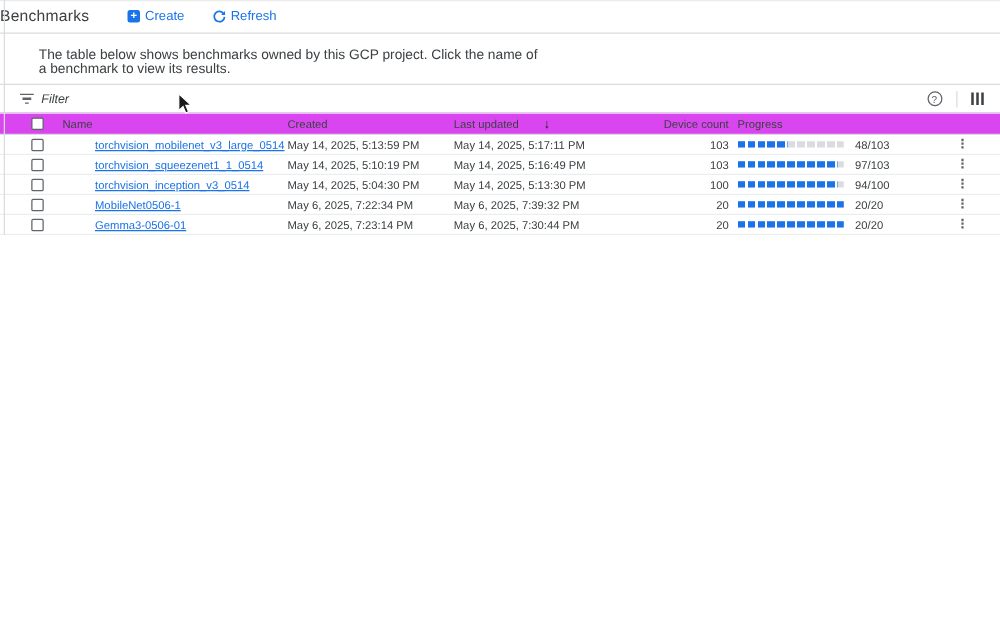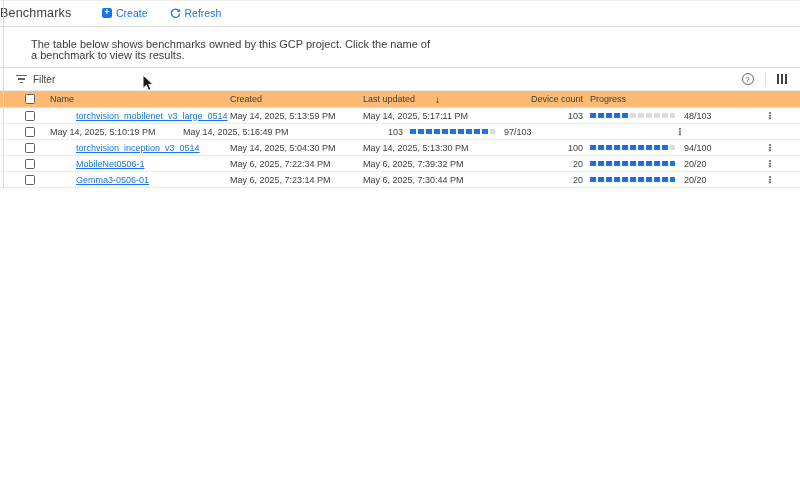--- a/index.html
+++ b/index.html
@@ -24,31 +24,31 @@
     font-size:11px; line-height:10.5px; color:#3c4043; }
 
   
   .toolbar { height:22px; display:flex; align-items:center; padding:0 13px 0 16px; }
   .filter-btn { display:flex; align-items:center; gap:6px; cursor:pointer; }
   .filter-icon { width:11px; height:9px; display:flex; flex-direction:column;
     align-items:center; justify-content:center; gap:2px; }
   .filter-icon i { display:block; height:1.5px; background:#5f6368; }
   .filter-icon i:nth-child(1){ width:11px; } .filter-icon i:nth-child(2){ width:7px; }
   .filter-icon i:nth-child(3){ width:3px; }
-  .filter-label { font-size:10px; color:#3c4043; }
+  .filter-label { font-size:10px; color:#3c4043;font-style:italic; }
   .toolbar-spacer { flex:1; }
   .help-icon { width:12px; height:12px; border:1px solid #5f6368; border-radius:50%;
     display:flex; align-items:center; justify-content:center; font-size:8px; color:#5f6368;
     cursor:pointer; }
   .tb-divider { width:1px; height:13px; background:#dadce0; margin:0 11px; }
   .columns-icon { display:flex; gap:1.5px; cursor:pointer; }
   .columns-icon i { display:block; width:2.5px; height:10px; background:#3c4043; }
 
   
-  .thead { height:18px; display:flex; align-items:center; background:#fdba74;
+  .thead { height:18px; display:flex; align-items:center; background:#d946ef;
     border-top:1px solid #e8eaed; border-bottom:1px solid #dadce0;
     font-size:9px; font-weight:500; color:#3c4043; }
   .trow { height:16px; display:flex; align-items:center; border-bottom:1px solid #ebedef;
     font-size:9px; color:#3c4043; background:#fff; }
   .col-check { width:50px; padding-left:25px; display:flex; align-items:center; }
   .checkbox { width:10px; height:10px; border:1.5px solid #5f6368; border-radius:1.5px;
     background:#fff; cursor:pointer; }
   .col-name { width:180px; }
   .col-created { width:133px; }
   .col-updated { width:107px; display:flex; align-items:center; gap:20px; }
@@ -144,20 +144,21 @@
     </div>
     <div class="col-kebab">
         <span class="kebab">⋮</span>
       </div>
   </div>
 
   <div class="trow">
     <div class="col-check">
         <span class="checkbox"></span>
       </div>
+    <div class="col-name"><a class="link">torchvision_squeezenet1_1_0514</a></div>
     <div class="col-created">May 14, 2025, 5:10:19 PM</div>
     <div class="col-updated">May 14, 2025, 5:16:49 PM</div>
     <div class="col-device">103</div>
     <div class="col-progress">
       <span class="pbar">
           <span class="pfill" style="width: 94.2%;"></span>
         </span>
       <span class="plabel">97/103</span>
     </div>
     <div class="col-kebab">

